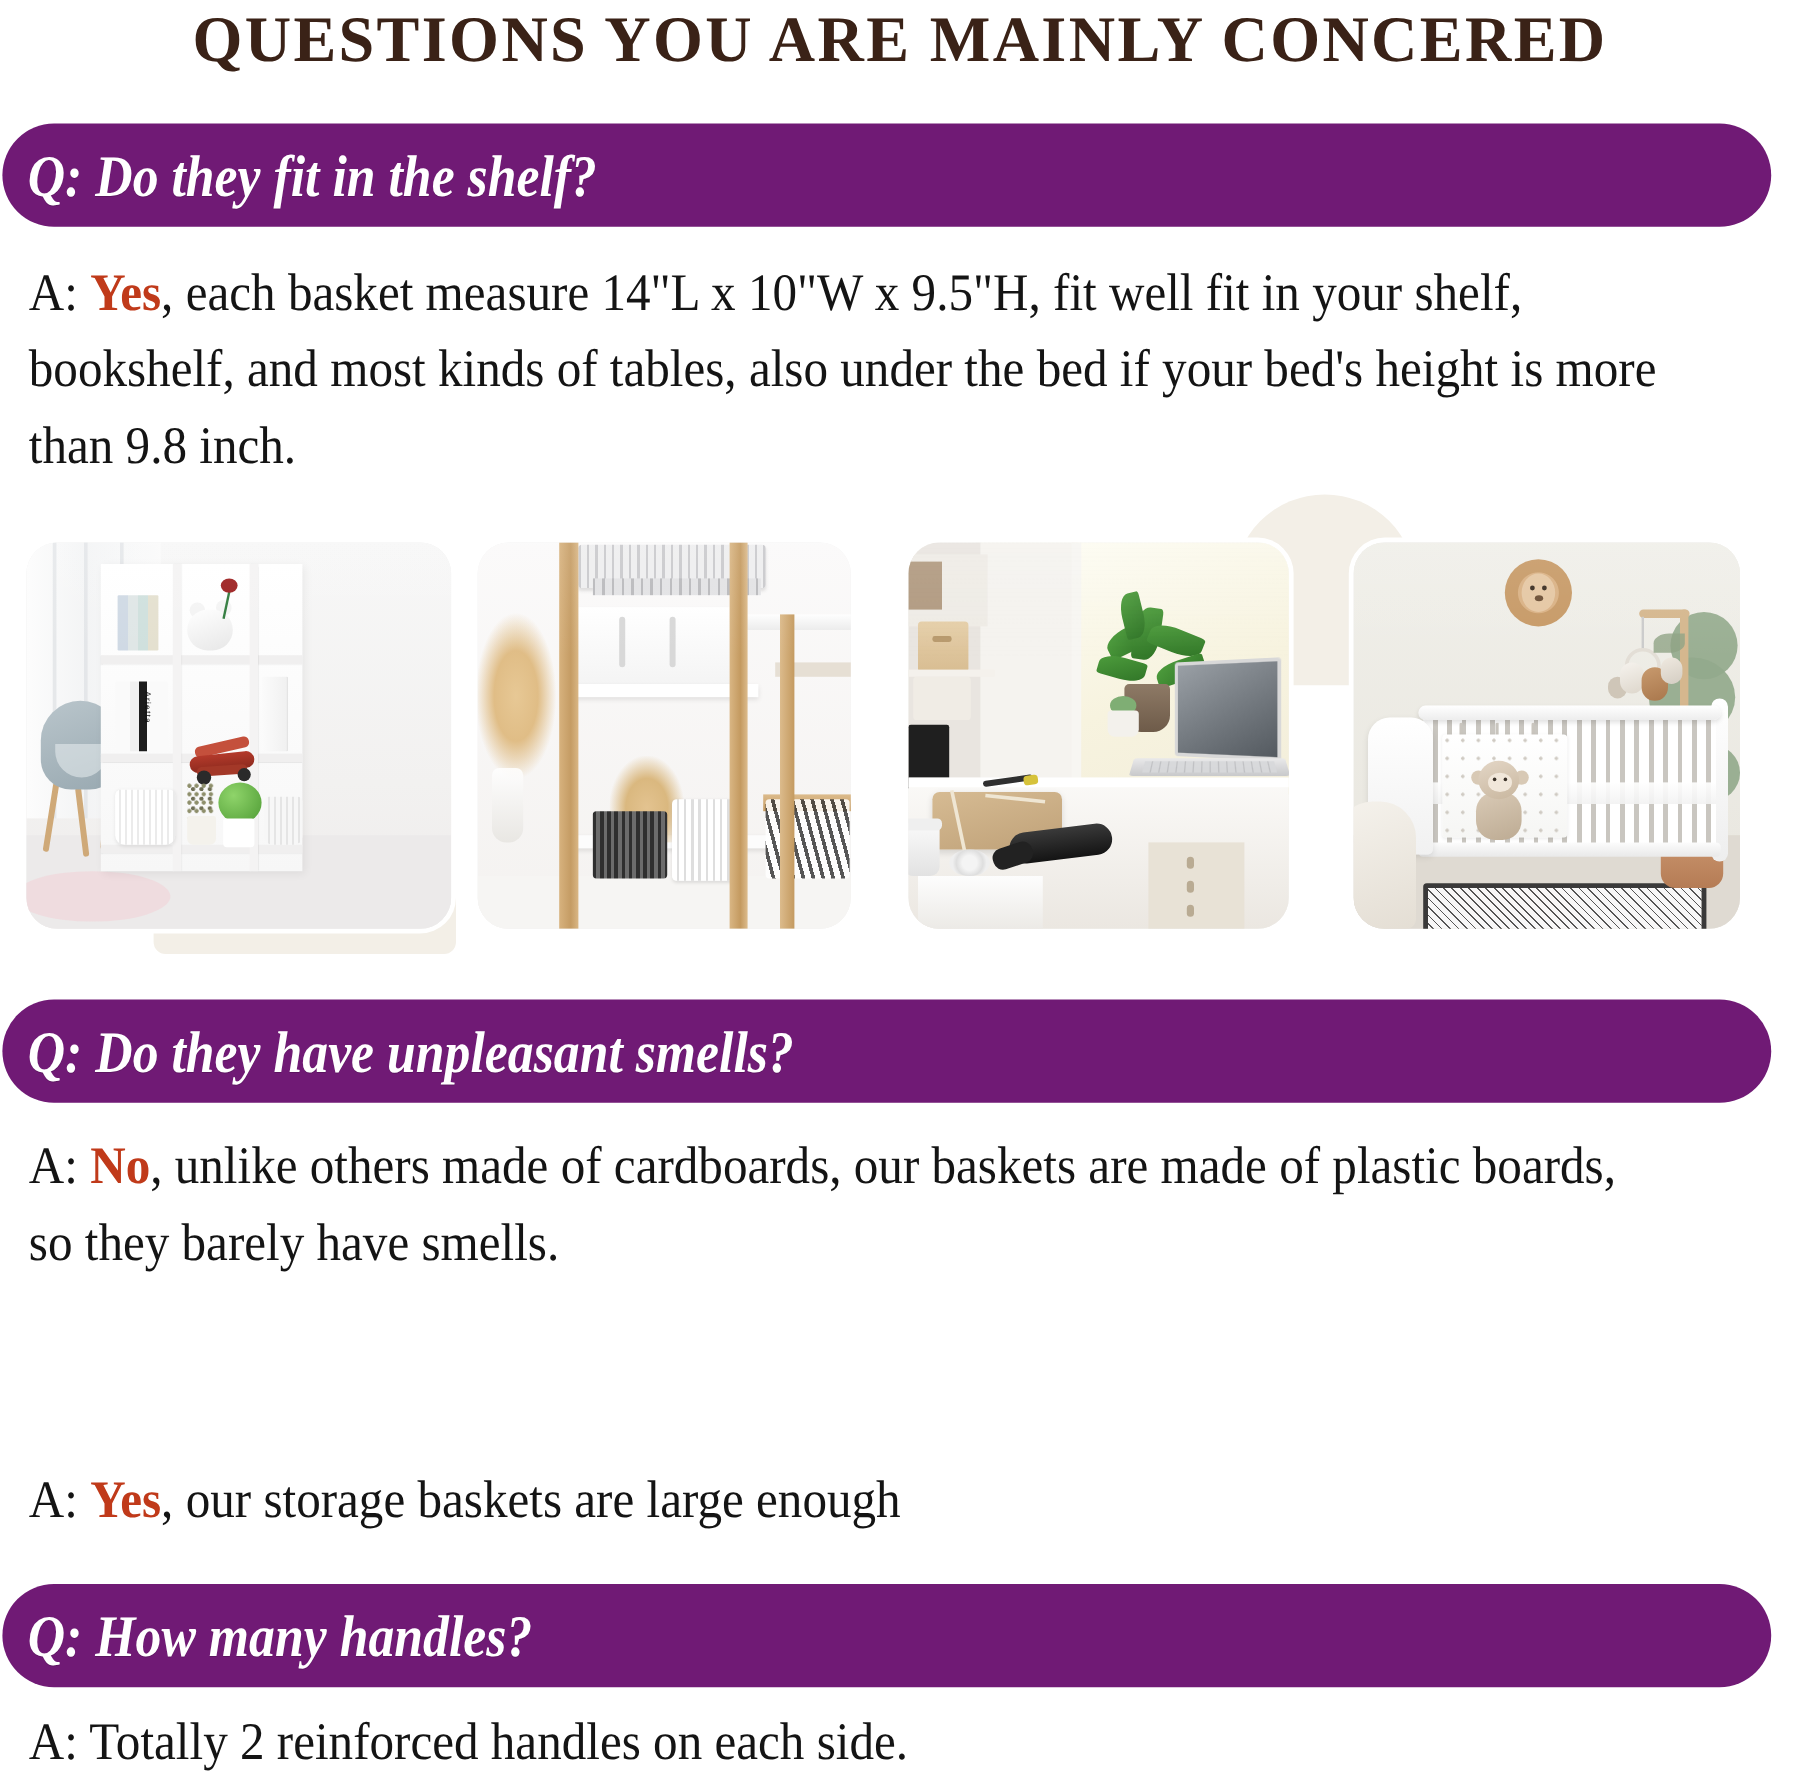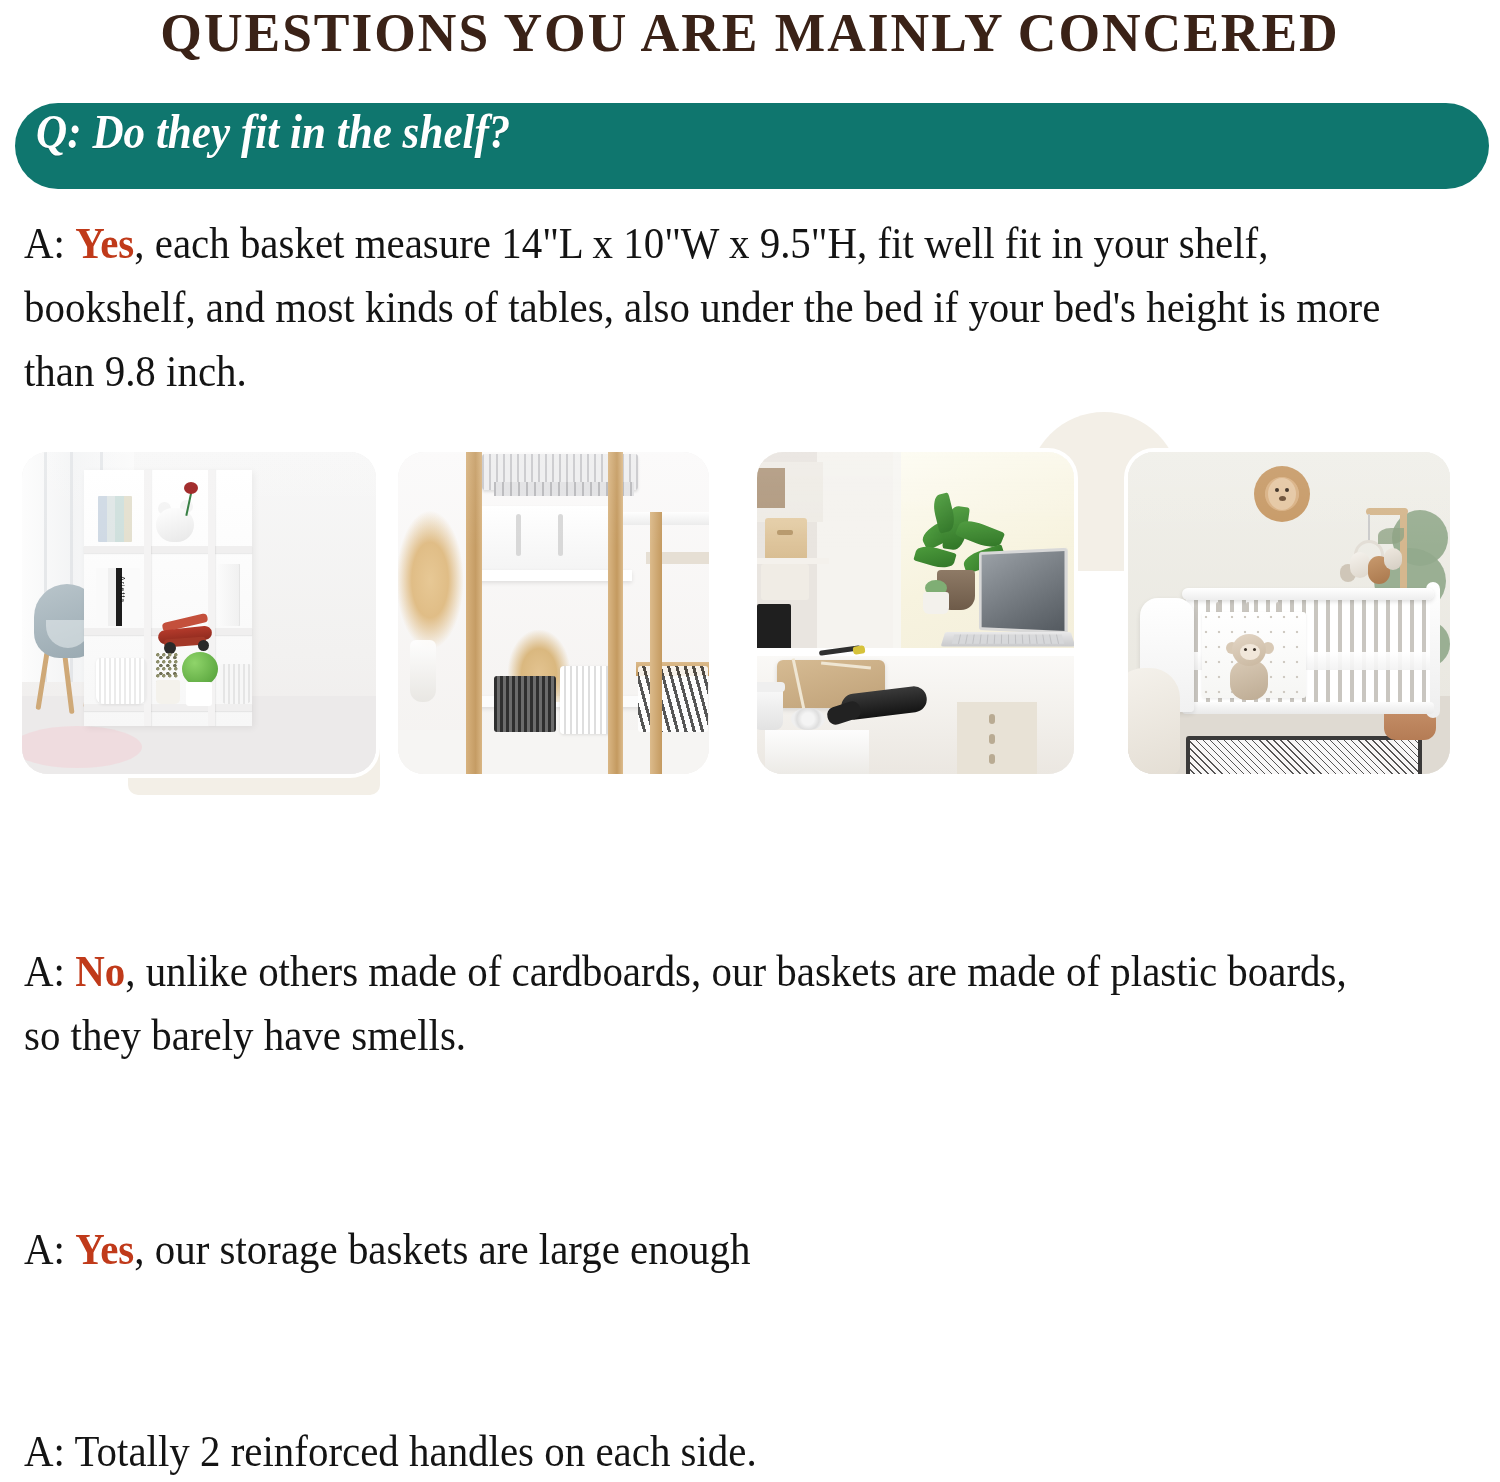--- a/index.html
+++ b/index.html
@@ -70,26 +70,27 @@
     letter-spacing: 2px;
     color: #3a2217;
     white-space: nowrap;
     transform: scaleX(0.99);
     z-index: 5;
   }
 
   
   .q-banner {
     position: absolute;
-    left: 15px;
+    left: 2px;
     width: 1474px;
-    background: #0f766e;
+    background: #701a75;
     border-radius: 46px;
     z-index: 4;
     display: flex;
+    align-items: center;
   }
   .q-text {
     font-family: "Liberation Serif", serif;
     font-style: italic;
     font-weight: 700;
     color: #ffffff;
     white-space: nowrap;
     padding-left: 24px;
     transform: scaleX(0.88);
     transform-origin: left center;
@@ -555,25 +556,31 @@
         <div class="el c4-monkey-face"></div>
         <div class="el c4-monkey-eye1"></div>
         <div class="el c4-monkey-eye2"></div>
         <div class="el c4-chair"></div>
       </div>
       <div class="card-fade"></div>
     </div>
 
   </div>
 
+  <div class="q-banner" style="top:833px;height:86px;">
+    <span class="q-text" style="font-size:49px;">Q: Do they have unpleasant smells?</span>
+  </div>
   <div class="answer" style="left:24px;top:940px;width:1460px;">
     <span>A: </span><span class="hl">No</span><span>, unlike others made of cardboards, our baskets are made of plastic boards, so they barely have smells.</span>
   </div>
 
   <div class="answer" style="left:24px;top:1218px;width:1460px;">
     <span>A: </span><span class="hl">Yes</span><span>, our storage baskets are large enough</span>
   </div>
 
+  <div class="q-banner" style="top:1320px;height:86px;">
+    <span class="q-text" style="font-size:49px;">Q: How many handles?</span>
+  </div>
   <div class="answer" style="left:24px;top:1420px;width:1460px;">
     <span>A: </span><span class="hl"></span><span>Totally 2 reinforced handles on each side.</span>
   </div>
 
 </div>
 
 </body></html>

